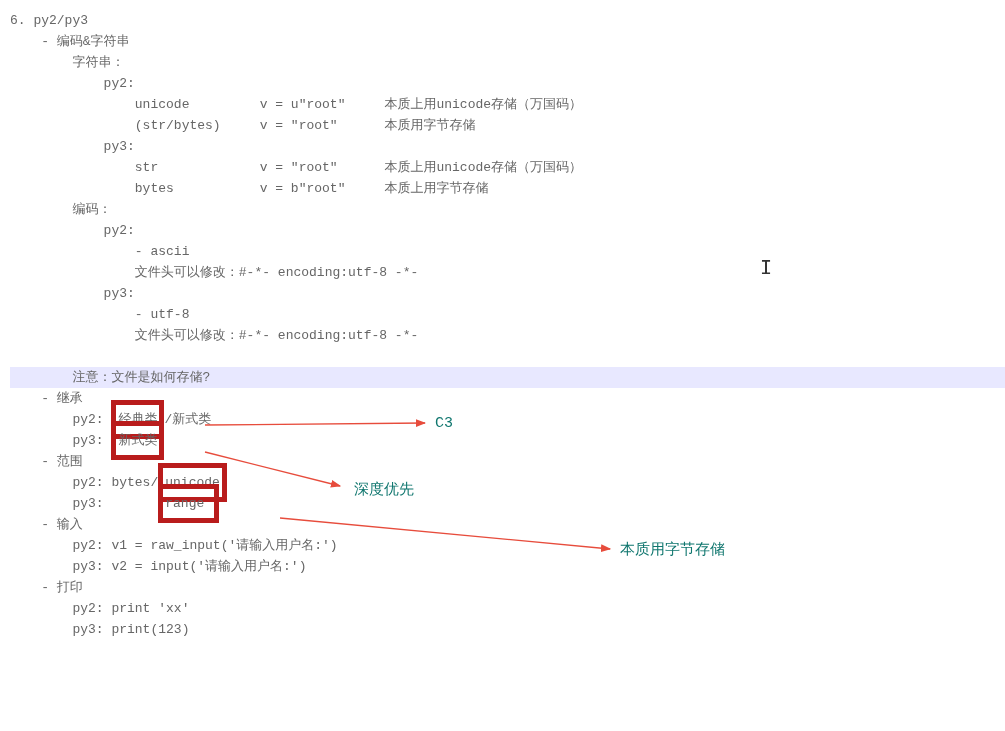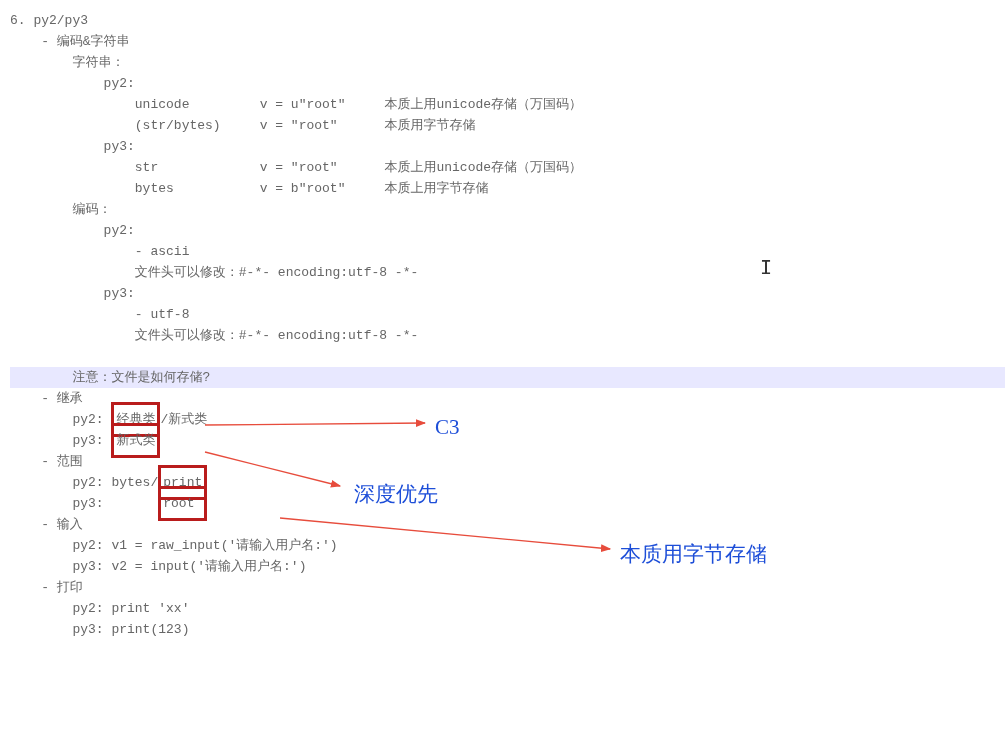--- a/index.html
+++ b/index.html
@@ -17,28 +17,28 @@
     .line {
       white-space: pre;
       line-height: 21px;
       font-family: Consolas, "Courier New", monospace;
     }
     .highlight {
       background: #e8e8ff;
       display: block;
     }
     .boxed {
-      border: 3px solid #b91c1c;
+      border: 5px solid #b91c1c;
       padding: 7px 2px;
     }
     .annotation {
       position: absolute;
-      color: #1d4ed8;
-      font-size: 21px;
-      font-family: Liberation Serif, serif;
+      color: #0f766e;
+      font-size: 15px;
+      font-family: Liberation Mono, monospace;
     }
     .cursor {
       position: absolute;
       font-size: 20px;
       color: #333;
     }
     svg.arrows {
       position: absolute;
       top: 0;
       left: 0;
@@ -63,22 +63,22 @@
 <div class="line">                文件头可以修改：#-*- encoding:utf-8 -*-</div>
 <div class="line">            py3:</div>
 <div class="line">                - utf-8</div>
 <div class="line">                文件头可以修改：#-*- encoding:utf-8 -*-</div>
 <div class="line"> </div>
 <div class="line highlight">        注意：文件是如何存储?</div>
 <div class="line">    - 继承</div>
 <div class="line"><span>        py2: </span><span class="boxed">经典类</span><span>/新式类</span></div>
 <div class="line"><span>        py3: </span><span class="boxed">新式类</span></div>
 <div class="line">    - 范围</div>
-<div class="line"><span>        py2: bytes/</span><span class="boxed">print</span></div>
-<div class="line"><span>        py3:       </span><span class="boxed">root </span></div>
+<div class="line"><span>        py2: bytes/</span><span class="boxed">unicode</span></div>
+<div class="line"><span>        py3:       </span><span class="boxed">range </span></div>
 <div class="line">    - 输入</div>
 <div class="line">        py2: v1 = raw_input('请输入用户名:')</div>
 <div class="line">        py3: v2 = input('请输入用户名:')</div>
 <div class="line">    - 打印</div>
 <div class="line">        py2: print 'xx'</div>
 <div class="line">        py3: print(123)</div>
 
 <div class="annotation" style="left:435px; top:415px;">C3</div>
 <div class="annotation" style="left:354px; top:480px;">深度优先</div>
 <div class="annotation" style="left:620px; top:540px;">本质用字节存储</div>

